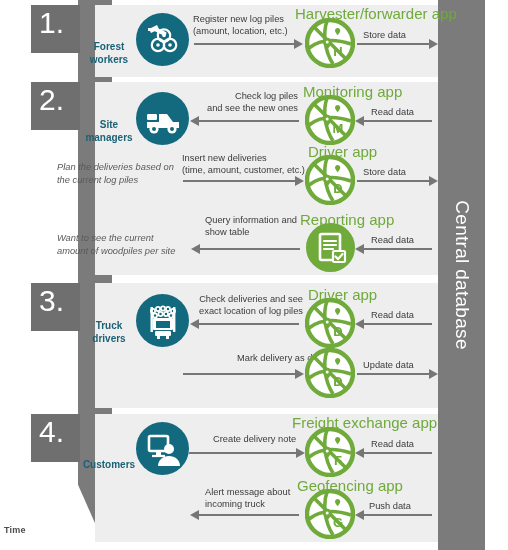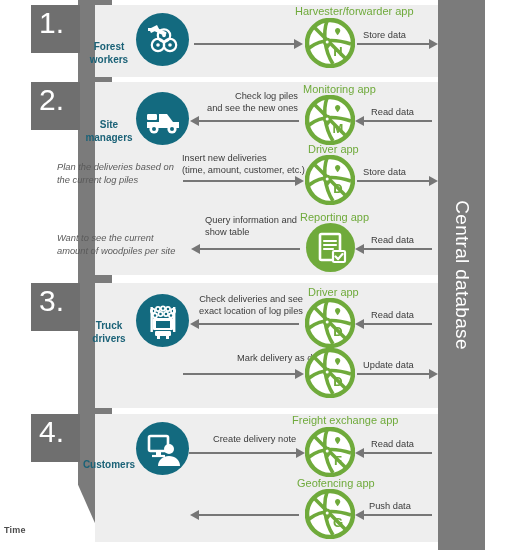--- a/index.html
+++ b/index.html
@@ -29,21 +29,21 @@
   .section{position:absolute;left:95px;width:343px;background:#eeeeee;}
   .numtab{position:absolute;left:31px;width:49px;height:48px;background:#6f6f6f;}
   .numtab span{position:absolute;left:8px;top:3px;font-size:30px;color:#ffffff;font-weight:300;line-height:1;}
   .actor-label{position:absolute;width:62px;text-align:center;font-size:10px;font-weight:bold;color:#1b6277;line-height:1.25;margin-top:16px;}
 
   
   .circ{position:absolute;border-radius:50%;}
   .teal{background:#136a7f;}
   .green-ring{background:#ffffff;}
   .green-solid{background:#6faa3b;}
-  .app-title{position:absolute;font-size:11px;color:#6faa3b;white-space:nowrap;text-align:right;}
+  .app-title{position:absolute;font-size:15px;color:#6faa3b;white-space:nowrap;text-align:right;}
 
   
   .arrow{position:absolute;height:2px;background:#767676;}
   .arrow::after{content:"";position:absolute;top:-4px;width:0;height:0;
     border-top:5px solid transparent;border-bottom:5px solid transparent;}
   .arrow.right::after{right:-9px;border-left:9px solid #767676;}
   .arrow.left::after{left:-9px;border-right:9px solid #767676;}
 
   
   .cap{position:absolute;font-size:9.3px;color:#3b3b3b;line-height:1.32;white-space:pre-line;}
@@ -84,20 +84,22 @@
           <circle cx="28" cy="22.5" r="6.2"></circle>
       </g>
       <g fill="#ffffff">
           <circle cx="22" cy="32" r="1.8"></circle>
           <circle cx="34" cy="32" r="1.8"></circle>
           <circle cx="28" cy="22.5" r="1.8"></circle>
         </g>
     </svg>
   </div>
 
+  <div class="cap" style="left:193px;top:13px;">Register new log piles
+(amount, location, etc.)</div>
   <div class="arrow right" style="left:194px;top:43px;width:100px;"></div>
   <div class="app-title" style="left:295px;top:5px;">Harvester/forwarder app</div>
 
   <div class="circ green-ring" style="left:305px;top:18px;width:50px;height:50px;">
     <svg width="50" height="50" viewBox="0 0 50 50">
       <circle cx="25" cy="25" r="23" fill="none" stroke="#6faa3b" stroke-width="4.5"></circle>
       <g stroke="#6faa3b" stroke-width="3.6" fill="none">
         <path d="M9 9 L41 41"></path>
         <path d="M4 30 C14 22 28 20 46 26"></path>
         <path d="M22 3 C18 14 19 32 28 46"></path>
@@ -326,20 +328,22 @@
         <circle cx="22.2" cy="23.9" r="1.5" fill="#ffffff"></circle>
         <path d="M30 12.6 c0 -1.5 1.2 -2.7 2.6 -2.7 1.5 0 2.7 1.2 2.7 2.7 0 2 -2.7 4.7 -2.7 4.7 S30 14.6 30 12.6z"></path>
       </g>
       <text x="33" y="38" font-family="Liberation Sans, sans-serif" font-size="13" font-weight="bold" fill="#6faa3b" text-anchor="middle">F</text>
     </svg>
   </div>
 
   <div class="cap" style="left:371px;top:438px;">Read data</div>
   <div class="arrow left" style="left:364px;top:452px;width:68px;"></div>
 
+  <div class="cap" style="left:205px;top:486px;">Alert message about
+incoming truck</div>
   <div class="arrow left" style="left:199px;top:514px;width:100px;"></div>
   <div class="app-title" style="left:297px;top:477px;">Geofencing app</div>
 
   <div class="circ green-ring" style="left:305px;top:489px;width:50px;height:50px;">
     <svg width="50" height="50" viewBox="0 0 50 50">
       <circle cx="25" cy="25" r="23" fill="none" stroke="#6faa3b" stroke-width="4.5"></circle>
       <g stroke="#6faa3b" stroke-width="3.6" fill="none">
         <path d="M9 9 L41 41"></path>
           <path d="M4 30 C14 22 28 20 46 26"></path>
           <path d="M22 3 C18 14 19 32 28 46"></path>

